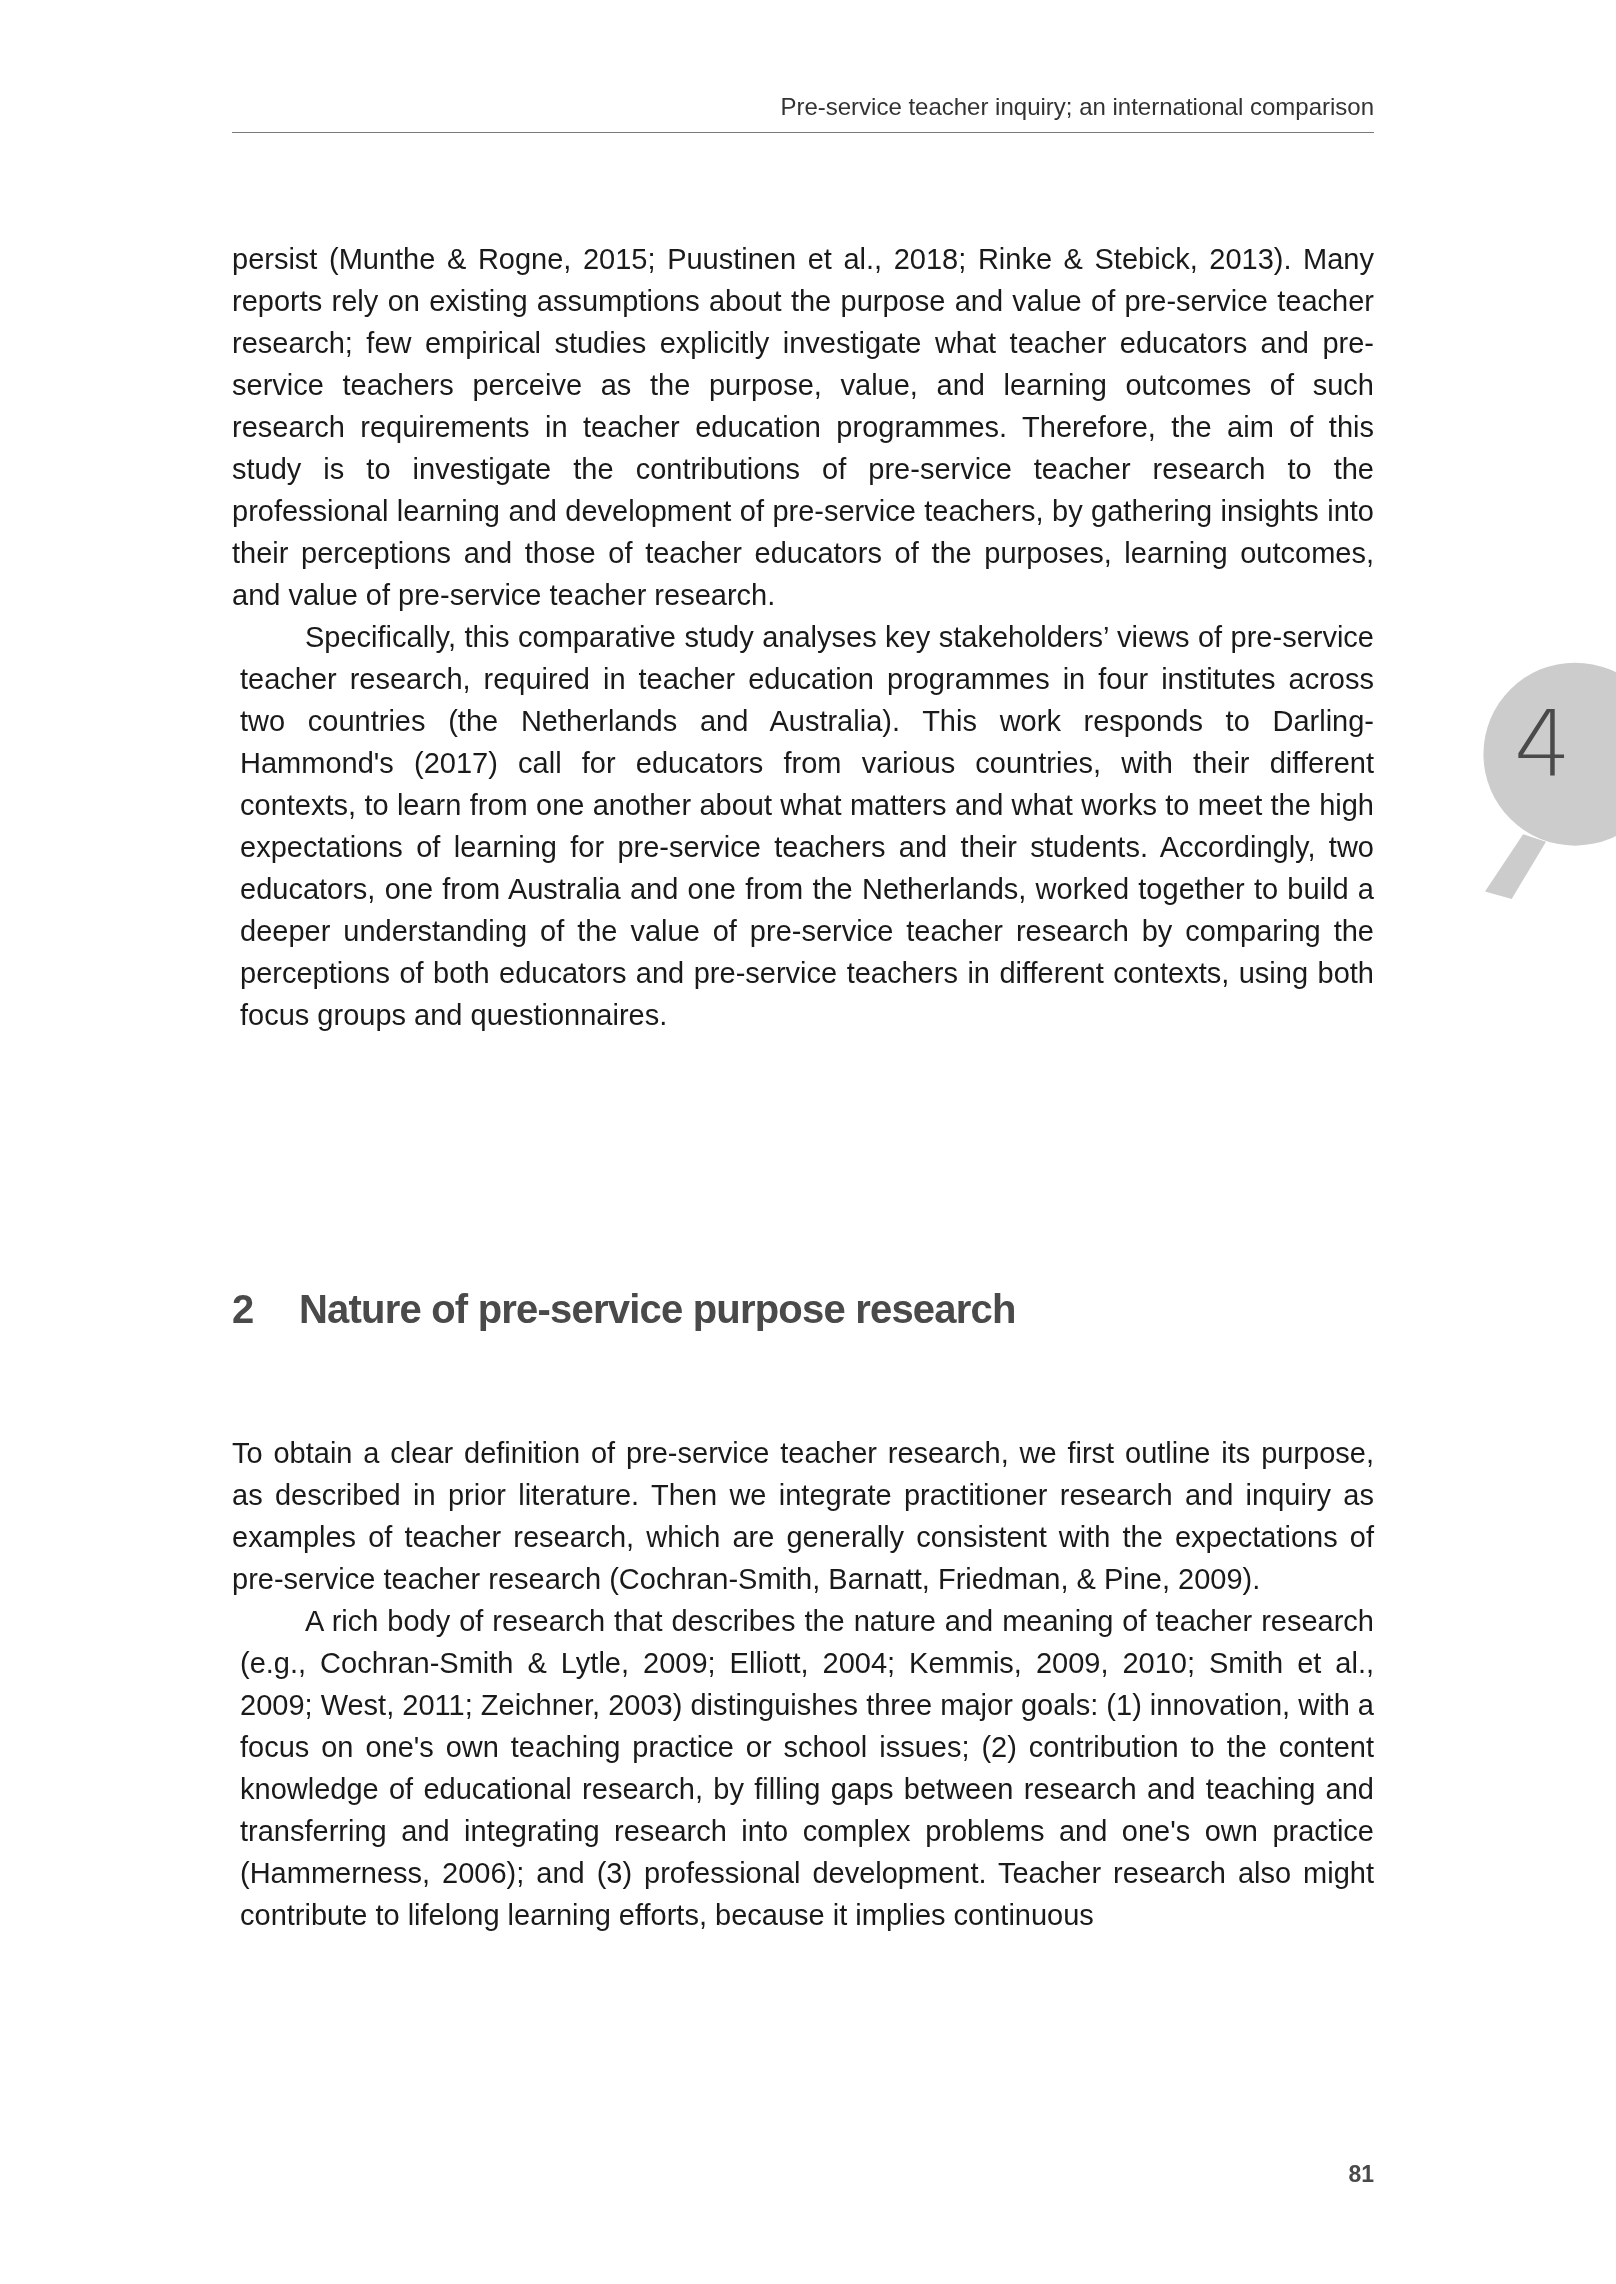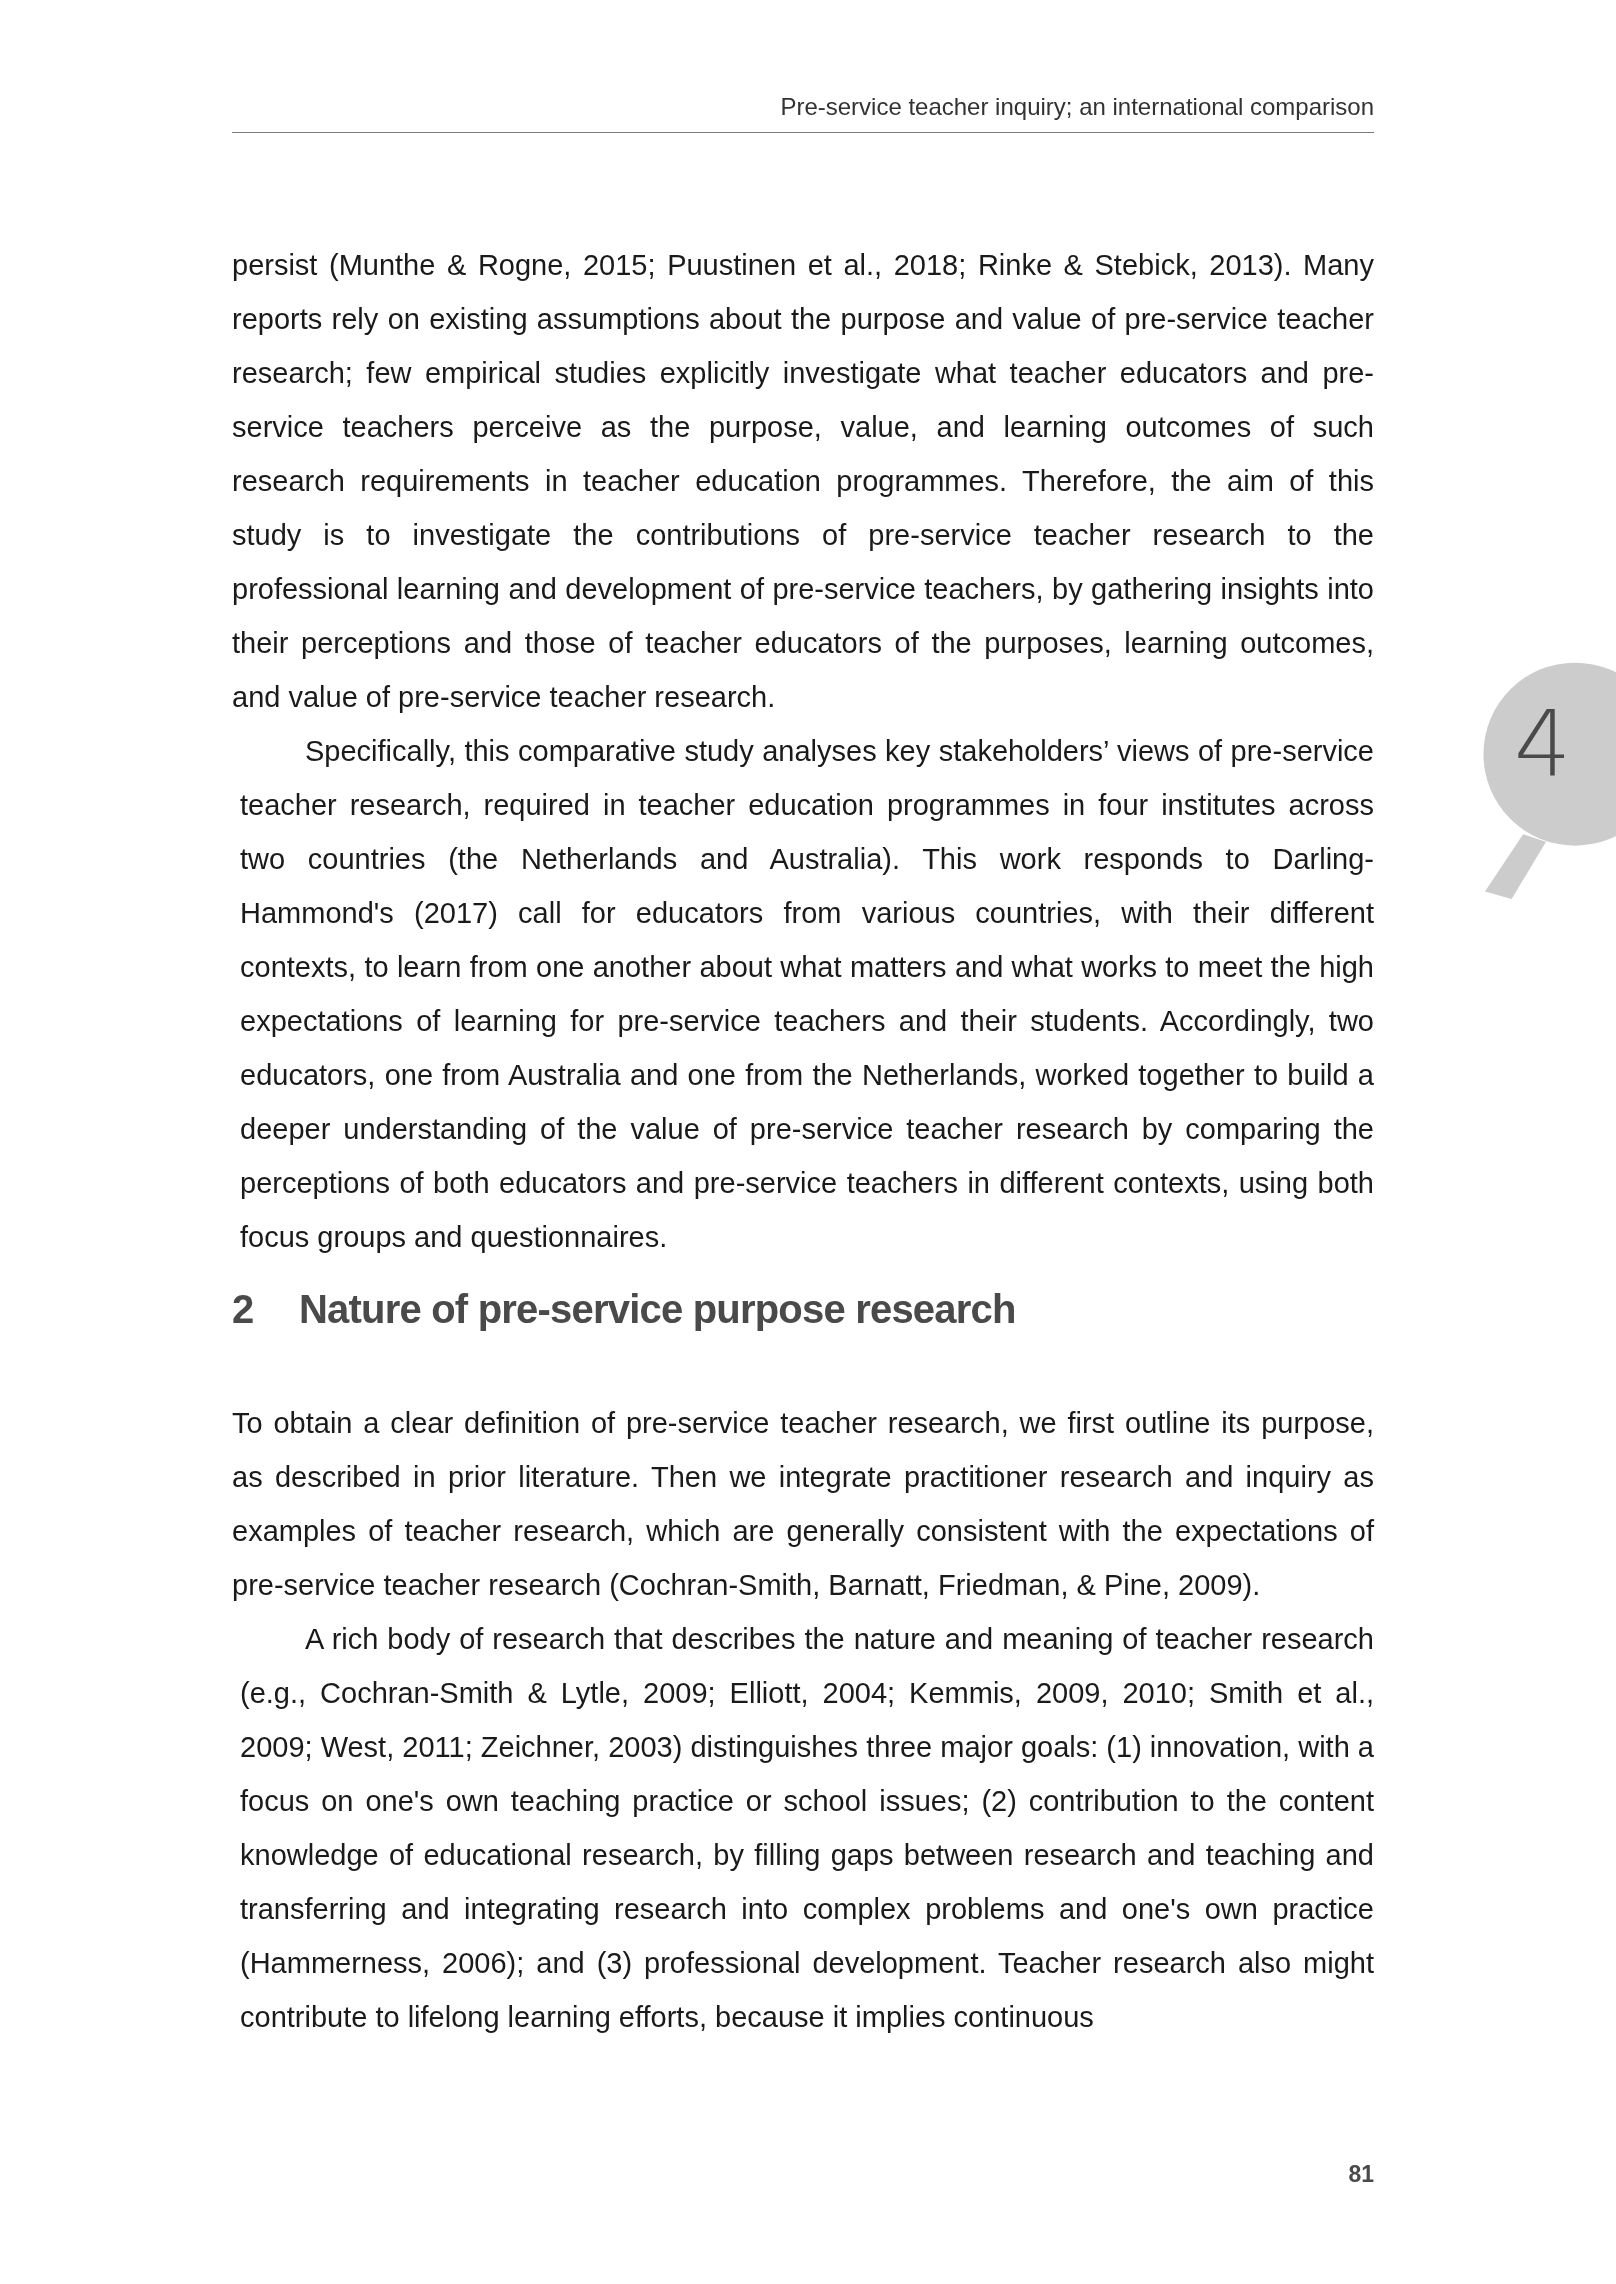--- a/index.html
+++ b/index.html
@@ -14,29 +14,29 @@
     letter-spacing: 0px;
   }
   .header-rule {
     position: absolute; left: 232px; width: 1142px; top: 132px;
     height: 0; border-top: 1.5px solid #7a7a7a;
   }
 
   .body-text {
     position: absolute; left: 232px; width: 1142px;
     font-family: "Liberation Sans", sans-serif;
-    font-size: 29px; line-height: 54px; color: #1a1a1a;
+    font-size: 29px; line-height: 42px; color: #1a1a1a;
     text-align: justify;
     hyphens: manual;
   }
   .body-text p { margin: 0; }
   .body-text p.indent { text-indent: 65px; margin-left: 8px; }
 
   #block1 { top: 238px; }
-  #block2 { top: 1396px; }
+  #block2 { top: 1432px; }
 
   .section-heading {
     position: absolute; left: 232px; top: 1287px;
     font-family: "Liberation Sans", sans-serif;
     font-weight: bold; font-size: 40px; color: #4a4a4a;
     letter-spacing: -0.8px;
     white-space: nowrap;
   }
   .section-heading .num { display: inline-block; width: 67px; }
 

